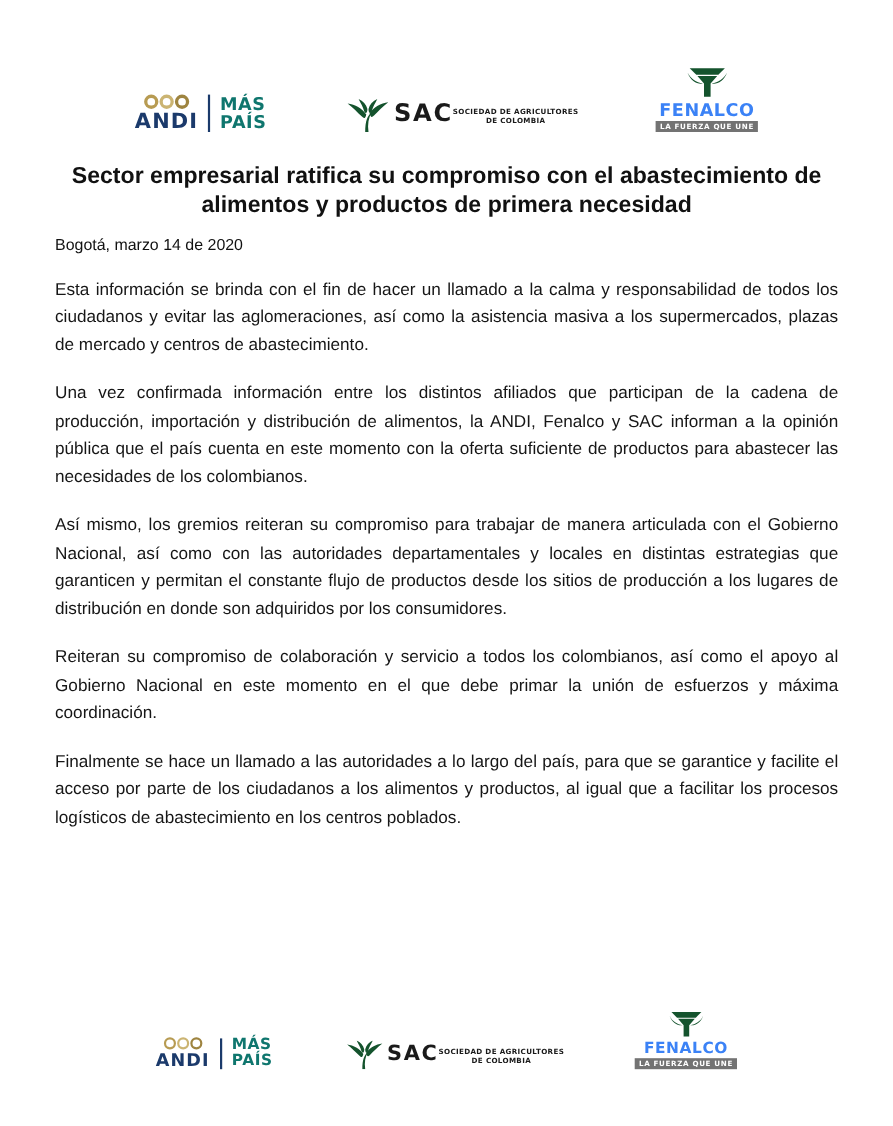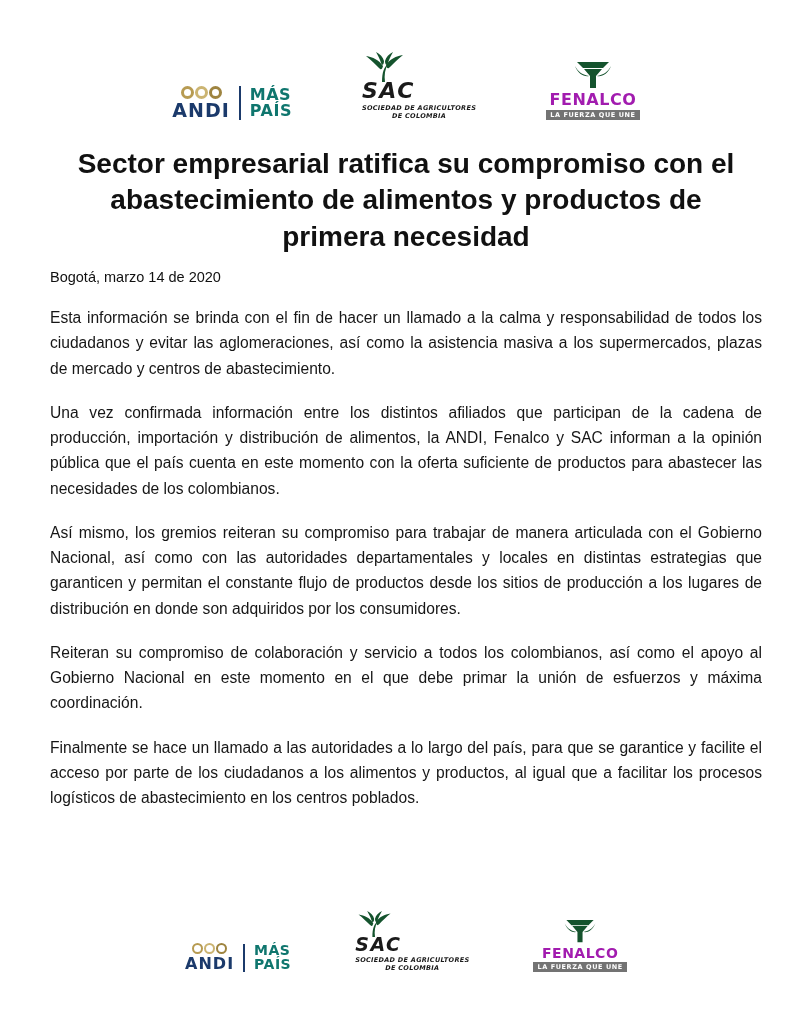--- a/index.html
+++ b/index.html
@@ -86,24 +86,23 @@
     letter-spacing: 0.5px;
   }
   .logo-bar.footer .andi-word { font-size: 16px; }
   .logo-bar.footer .maspais { font-size: 14px; }
   .logo-bar.footer .ring { width: 11px; height: 11px; border-width: 2.5px;}
   .logo-bar.footer .andi-divider { height: 28px; }
 
   
   .sac-block {
     display: flex;
-    flex-direction: column;
-    align-items: flex-start;
+    flex-direction: row;
+    align-items: center;
     color: #14532d;
-    font-style: italic;
   }
   .sac-mark { line-height: 0; }
   .sac-word {
     font-family: "DejaVu Sans", sans-serif;
     font-weight: bold;
     font-size: 22px;
     letter-spacing: 1.5px;
     color: #1a1a1a;
     line-height: 1;
     margin-top: -2px;
@@ -124,42 +123,42 @@
   .fenalco-block {
     display: flex;
     flex-direction: column;
     align-items: center;
   }
   .fen-mark { line-height: 0; }
   .fen-word {
     font-family: "DejaVu Sans", sans-serif;
     font-weight: bold;
     font-size: 16px;
-    color: #a21caf;
+    color: #3b82f6;
     letter-spacing: 0.5px;
     line-height: 1.05;
   }
   .fen-bar {
     background: #737373;
     color: #ffffff;
     font-family: "DejaVu Sans", sans-serif;
     font-size: 6.5px;
     font-weight: bold;
     letter-spacing: 0.6px;
     padding: 1px 4px 1.5px 4px;
     margin-top: 1px;
     white-space: nowrap;
   }
   .logo-bar.footer .fen-word { font-size: 14px; }
 
   
   h1.headline {
     font-family: "Liberation Sans", sans-serif;
     font-weight: bold;
-    font-size: 28px;
+    font-size: 21px;
     line-height: 1.3;
     text-align: center;
     color: #111111;
     margin: 26px 8px 0 8px;
   }
   .dateline {
     font-size: 14.5px;
     color: #111111;
     margin-top: 14px;
     margin-right: 2px;

